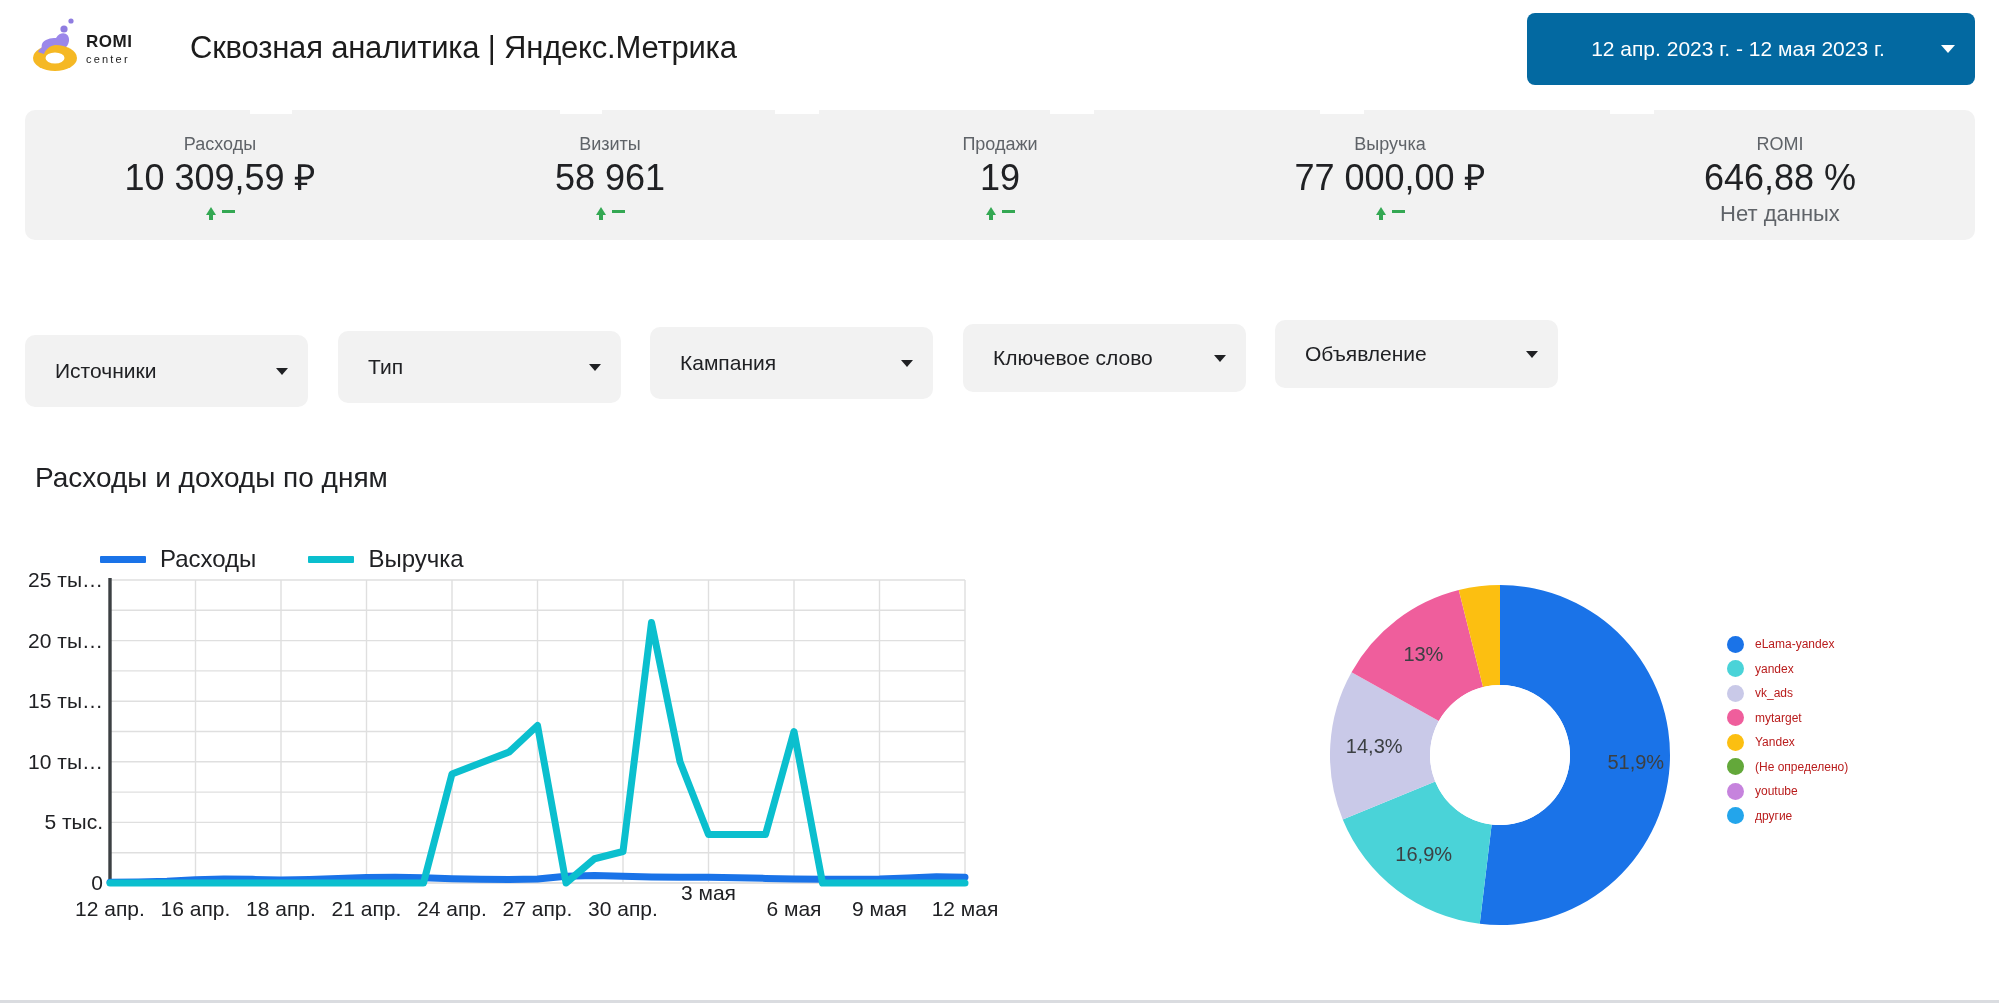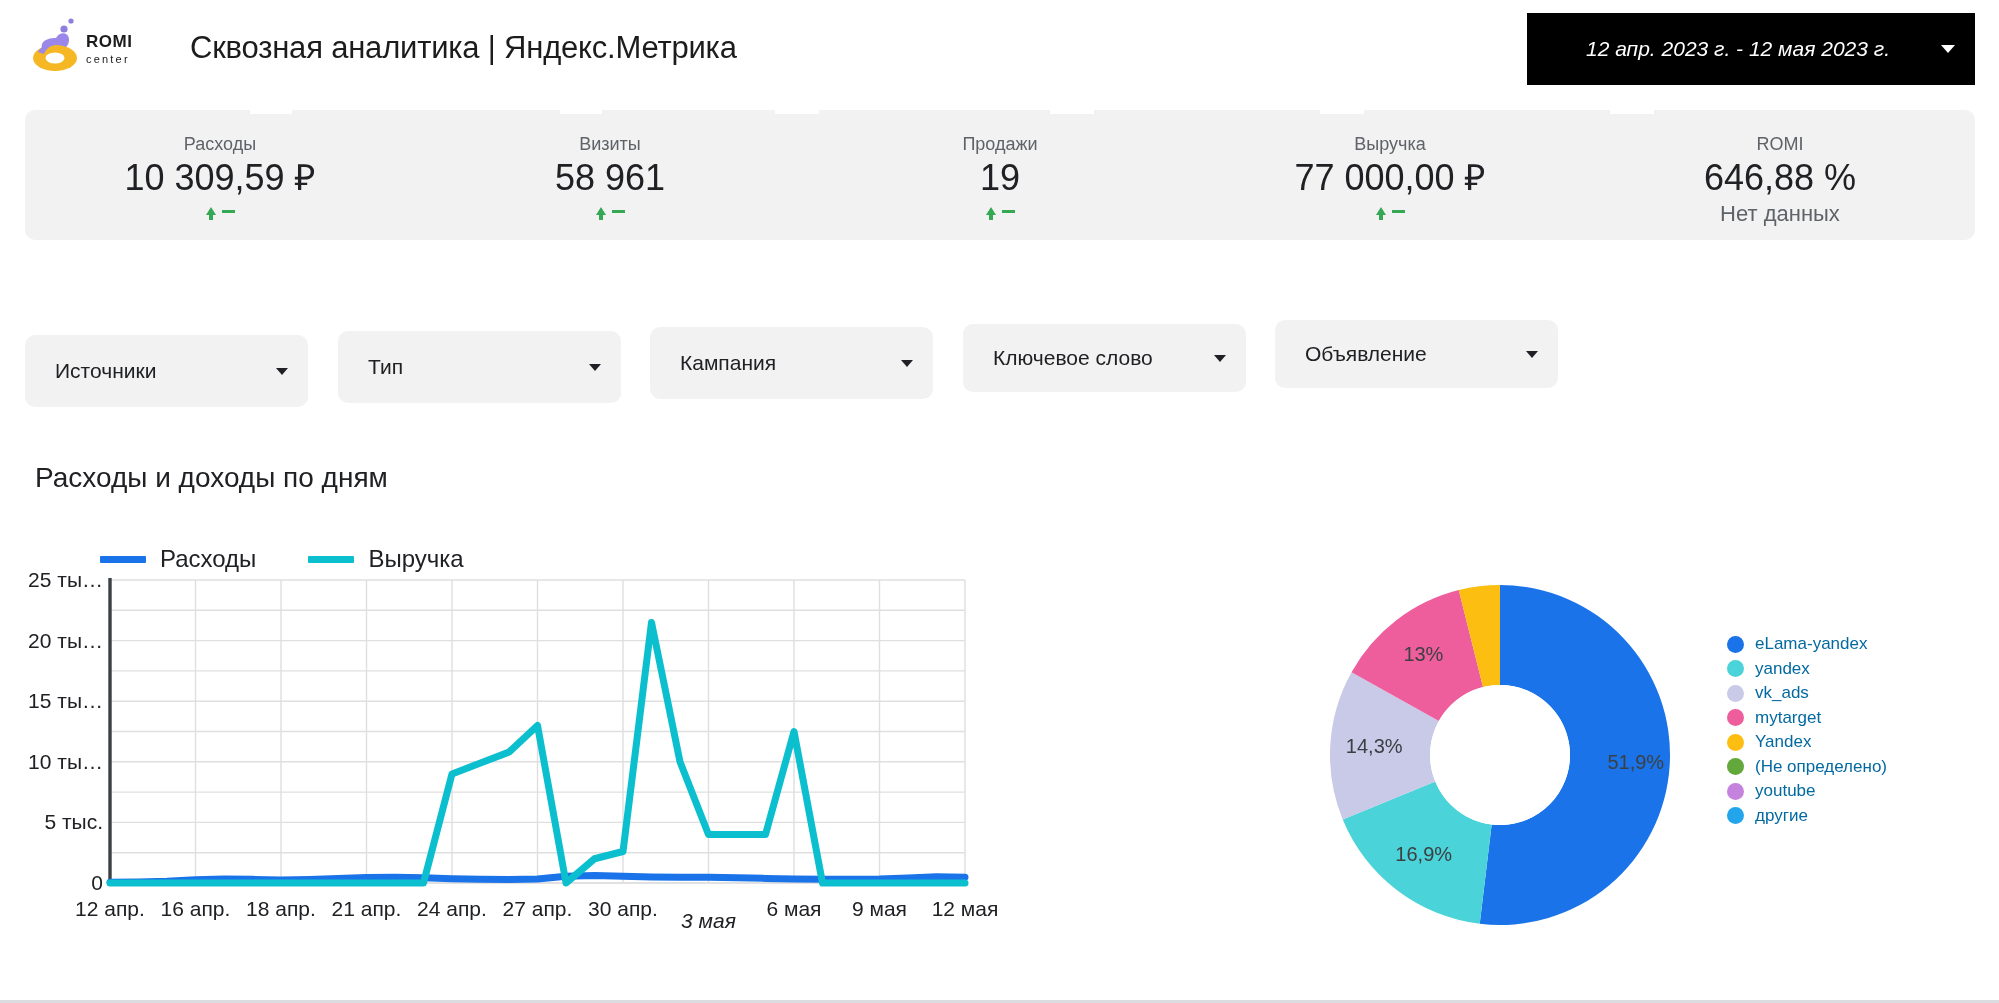--- a/index.html
+++ b/index.html
@@ -15,22 +15,22 @@
   .header { position:absolute; left:0; top:0; width:1999px; height:100px; }
   .logo { position:absolute; left:28px; top:14px; width:110px; height:62px; }
   .logo svg { display:block; }
   .app-title {
     position:absolute; left:190px; top:30px;
     font-size:31px; color:#1c1c1c; font-weight:400; white-space:nowrap;
     letter-spacing:-0.2px;
   }
   .date-picker {
     position:absolute; left:1527px; top:13px; width:448px; height:72px;
-    background:#000000; border-radius:0; color:#fff;
-    display:flex; align-items:center; cursor:pointer;font-style:italic;
+    background:#0369a1; border-radius:8px; color:#fff;
+    display:flex; align-items:center; cursor:pointer;
   }
   .date-picker .dp-label {
     flex:1; text-align:center; font-size:21px; padding-left:28px; white-space:nowrap;
   }
   .dp-caret {
     width:54px; display:flex; align-items:center; justify-content:center;
   }
   .caret { width:0;height:0;border-left:7px solid transparent;border-right:7px solid transparent;border-top:8px solid #fff; }
 
   
@@ -85,21 +85,21 @@
   .x-label {
     position:absolute; font-size:21px; color:#202124; white-space:nowrap;
     transform:translateX(-50%);
   }
 
   
   .donut-wrap { position:absolute; left:1300px; top:555px; width:400px; height:400px; }
   .pie-legend { position:absolute; left:1727px; top:632px; }
   .pl-item { display:flex; align-items:center; gap:11px; height:24.5px; }
   .pl-dot { width:17px; height:17px; border-radius:50%; flex:none; }
-  .pl-text { font-size:17px; color:#0369a1; white-space:nowrap; }
+  .pl-text { font-size:12px; color:#b91c1c; white-space:nowrap; }
 
   .bottom-rule { position:absolute; left:0; top:1000px; width:1999px; height:3px; background:#dadce0; }
 </style>
 </head>
 <body>
 
 <div class="page">
 
   <div class="header">
 
@@ -252,21 +252,21 @@
         <polyline points="85.00,308.00 113.50,308.00 142.00,308.00 170.50,308.00 199.00,308.00 227.50,308.00 256.00,308.00 284.50,308.00 313.00,308.00 341.50,308.00 370.00,308.00 398.50,308.00 427.00,198.92 455.50,188.01 484.00,177.10 512.50,150.44 541.00,308.00 569.50,283.76 598.00,276.49 626.50,47.42 655.00,186.80 683.50,259.52 712.00,259.52 740.50,259.52 769.00,156.50 797.50,308.00 826.00,308.00 854.50,308.00 883.00,308.00 911.50,308.00 940.00,308.00" fill="none" stroke="#0bbfce" stroke-width="7" stroke-linejoin="round" stroke-linecap="round"></polyline>
       </svg>
     <div id="x-axis-labels">
         <div class="x-label" style="left: 85px; top: 322px;">12 апр.</div>
         <div class="x-label" style="left: 170.5px; top: 322px;">16 апр.</div>
         <div class="x-label" style="left: 256px; top: 322px;">18 апр.</div>
         <div class="x-label" style="left: 341.5px; top: 322px;">21 апр.</div>
         <div class="x-label" style="left: 427px; top: 322px;">24 апр.</div>
         <div class="x-label" style="left: 512.5px; top: 322px;">27 апр.</div>
         <div class="x-label" style="left: 598px; top: 322px;">30 апр.</div>
-        <div class="x-label" style="left: 683.5px; top: 334px; font-style: italic;">3 мая</div>
+        <div class="x-label" style="left: 683.5px; top: 306px;">3 мая</div>
         <div class="x-label" style="left: 769px; top: 322px;">6 мая</div>
         <div class="x-label" style="left: 854.5px; top: 322px;">9 мая</div>
         <div class="x-label" style="left: 940px; top: 322px;">12 мая</div>
       </div>
   </div>
 
 
   <div class="donut-wrap">
     <svg id="donut-svg" width="400" height="400" viewBox="0 0 400 400">
         <path d="M 200 30 A 170 170 0 1 1 179.75348278387213 368.7900427768683 L 191.66319879335913 269.50178231988696 A 70 70 0 1 0 200 130 Z" fill="#1a73e8"></path>

